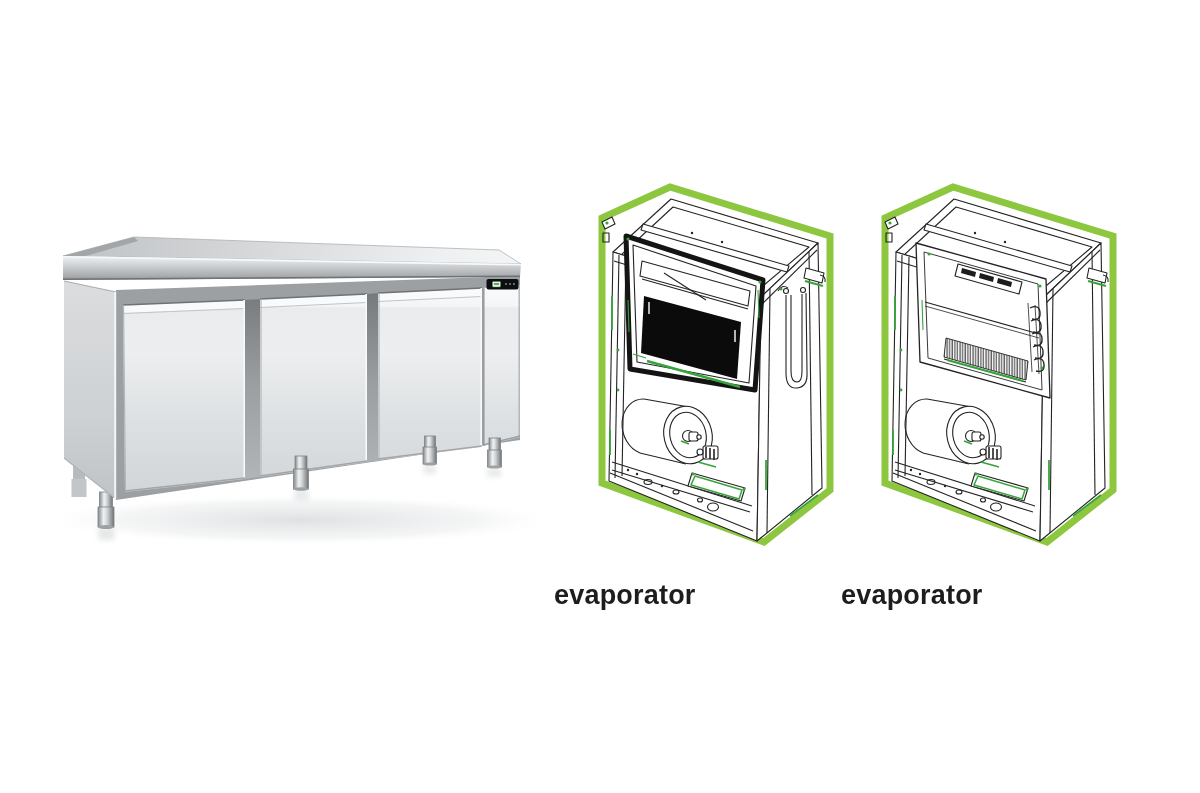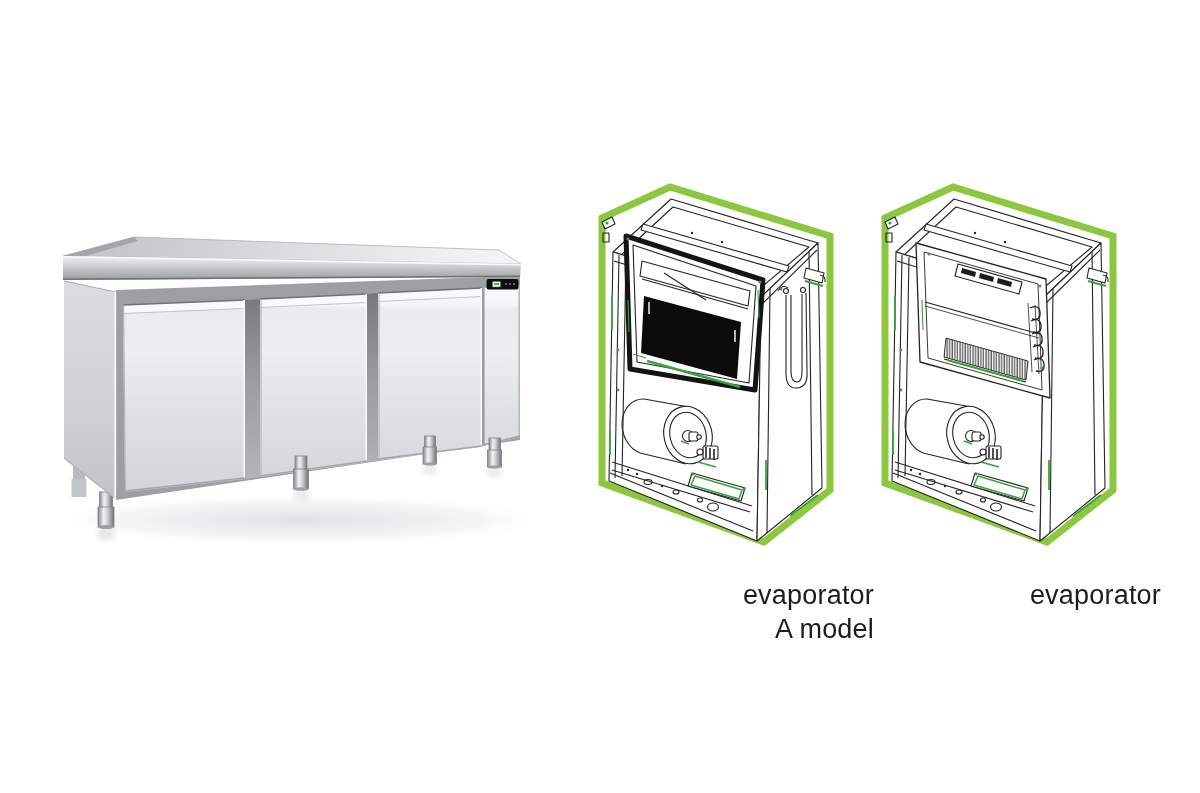--- a/index.html
+++ b/index.html
@@ -3,22 +3,22 @@
 <meta charset="utf-8">
 <style>
   html,body{margin:0;padding:0;}
   body{
     width:1200px;height:793px;position:relative;overflow:hidden;
     background:#ffffff;
     font-family:"Liberation Sans", sans-serif;
   }
   .illus{position:absolute;}
   .caption{
-    position:absolute;width:320px;text-align:right;
-    font-size:27px;line-height:34px;font-weight:400;letter-spacing:.2px;
+    position:absolute;width:320px;text-align:left;
+    font-size:27px;line-height:34px;font-weight:700;letter-spacing:.2px;
     color:#1d1d1d;
   }
   .caption span{display:block;}
 </style>
 </head>
 <body>
 
 <svg class="illus" style="left:20px;top:210px" width="560" height="360" viewBox="20 210 560 360" aria-hidden="true">
   <defs>
     <linearGradient id="topFace" gradientUnits="userSpaceOnUse" x1="63" y1="230" x2="522" y2="300">
@@ -332,17 +332,16 @@
         <circle cx="646" cy="254" r="1.5"></circle>
           <circle cx="757" cy="286" r="1.5"></circle>
           <circle cx="759" cy="368" r="1.5"></circle>
       </g>
     </g>
   </g>
 </svg>
 
 <div class="caption" style="left:554px;top:578px">
   <span>evaporator</span>
-  <span>A model</span>
 </div>
 <div class="caption" style="left:841px;top:578px">
   <span>evaporator</span>
 </div>
 
 </body></html>

